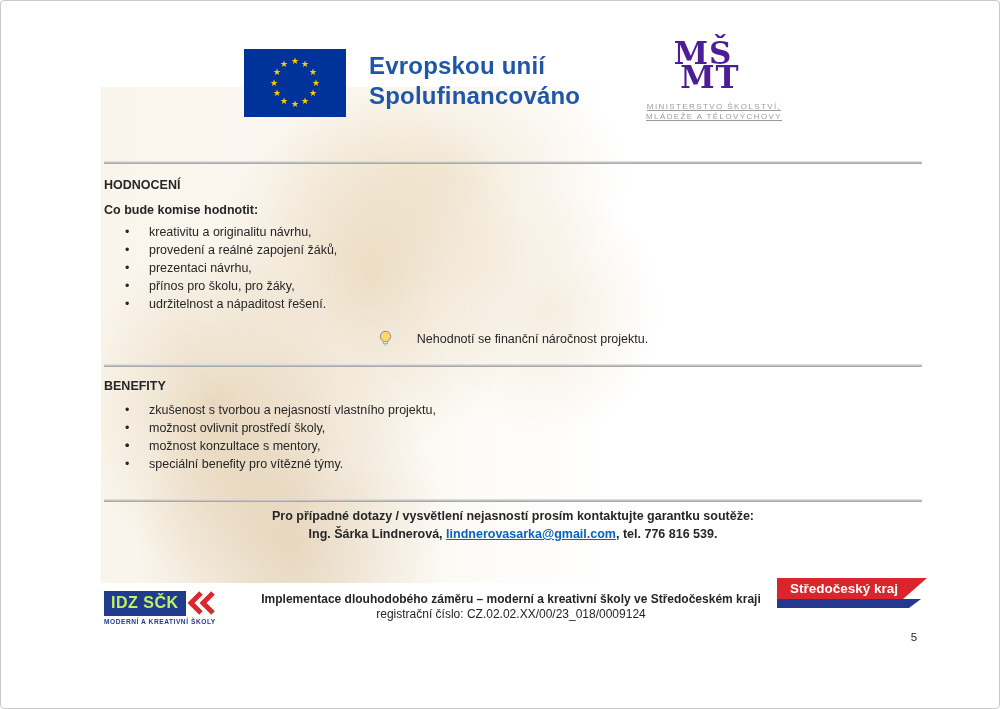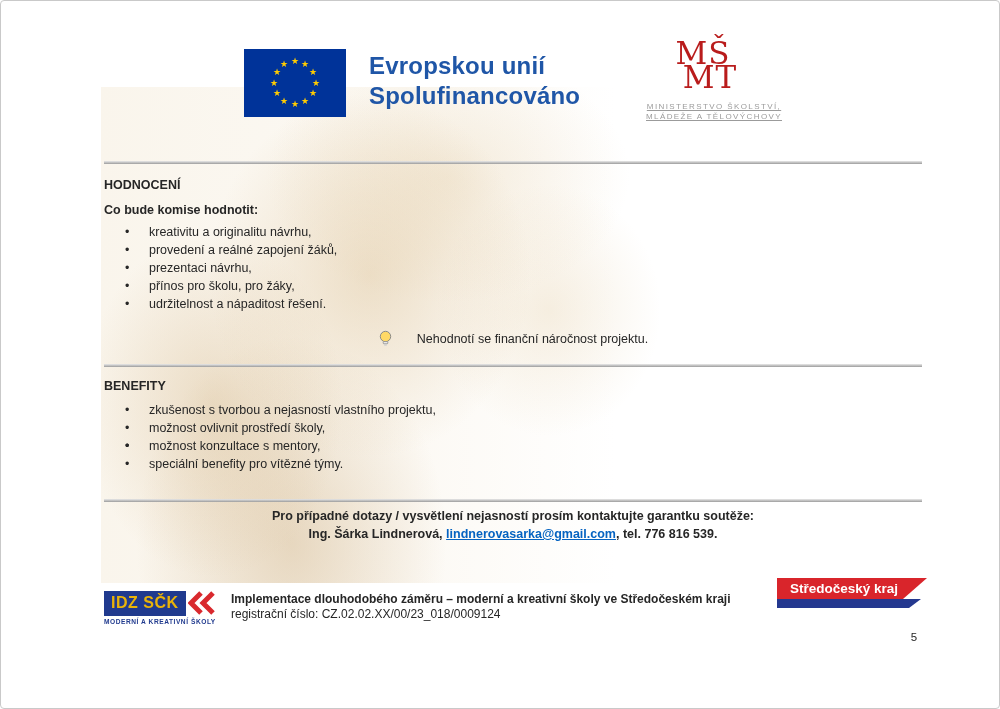--- a/index.html
+++ b/index.html
@@ -41,25 +41,25 @@
   ul.blist li .dot{position:absolute;left:0;top:0;}
   .note{position:absolute;left:103px;width:818px;top:329px;display:flex;justify-content:center;
     align-items:center;gap:24px;font-size:12.5px;}
   
   .contact{position:absolute;left:103px;width:818px;top:506px;text-align:center;
     font-size:12.5px;font-weight:bold;line-height:18px;}
   .contact a{color:#0563c1;text-decoration:underline;cursor:pointer;}
   
   .idz{position:absolute;left:103px;top:589px;width:122px;}
   .idz .row{display:flex;align-items:center;}
-  .idz .box{color:#eab308;font-weight:bold;font-size:16px;letter-spacing:0.5px;
+  .idz .box{color:#bef264;font-weight:bold;font-size:16px;letter-spacing:0.5px;
     padding:2px 7px 3px 7px;line-height:20px;white-space:nowrap;}
   .idz .chev{margin-left:2px;display:block;}
   .idz .cap{font-size:6.6px;font-weight:bold;letter-spacing:0.55px;margin-top:2px;white-space:nowrap;}
-  .foot-center{position:absolute;left:230px;width:560px;top:591px;font-size:12px;line-height:15px;}
+  .foot-center{position:absolute;left:230px;width:560px;top:591px;text-align:center;font-size:12px;line-height:15px;}
   .foot-center .l1{font-weight:bold;}
   .kraj{position:absolute;left:776px;top:577px;width:150px;}
   .kraj .red{height:21px;display:flex;align-items:center;justify-content:center;
     padding-right:16px;box-sizing:border-box;color:#fff;font-weight:bold;font-size:13.5px;
     clip-path:polygon(0 0,100% 0,84% 100%,0 100%);}
   .kraj .blue{height:9px;clip-path:polygon(0 0,96% 0,88% 100%,0 100%);}
   .page-num{position:absolute;left:903px;top:630px;width:20px;text-align:center;font-size:11.5px;}
 </style>
 </head>
 <body>
@@ -81,21 +81,21 @@
     <span class="star" style="left: 28px; top: 39px; color: rgb(255, 204, 0);">★</span>
     <span class="star" style="left: 25px; top: 29px; color: rgb(255, 204, 0);">★</span>
     <span class="star" style="left: 28px; top: 18px; color: rgb(255, 204, 0);">★</span>
     <span class="star" style="left: 35px; top: 10px; color: rgb(255, 204, 0);">★</span>
   </div>
   <div class="eu-title" style="color: rgb(31, 86, 167);">
     <div>Evropskou unií</div>
     <div>Spolufinancováno</div>
   </div>
 
-  <div class="msmt-mono" style="color: #b91c1c;">
+  <div class="msmt-mono" style="color: #4c1d95; font-weight: bold;">
     <span>MŠ</span>
     <span class="l2">MT</span>
   </div>
   <div class="msmt-caption">
     <div>MINISTERSTVO ŠKOLSTVÍ,</div>
     <div>MLÁDEŽE A TĚLOVÝCHOVY</div>
   </div>
 
   <div class="divider d1"></div>
 

